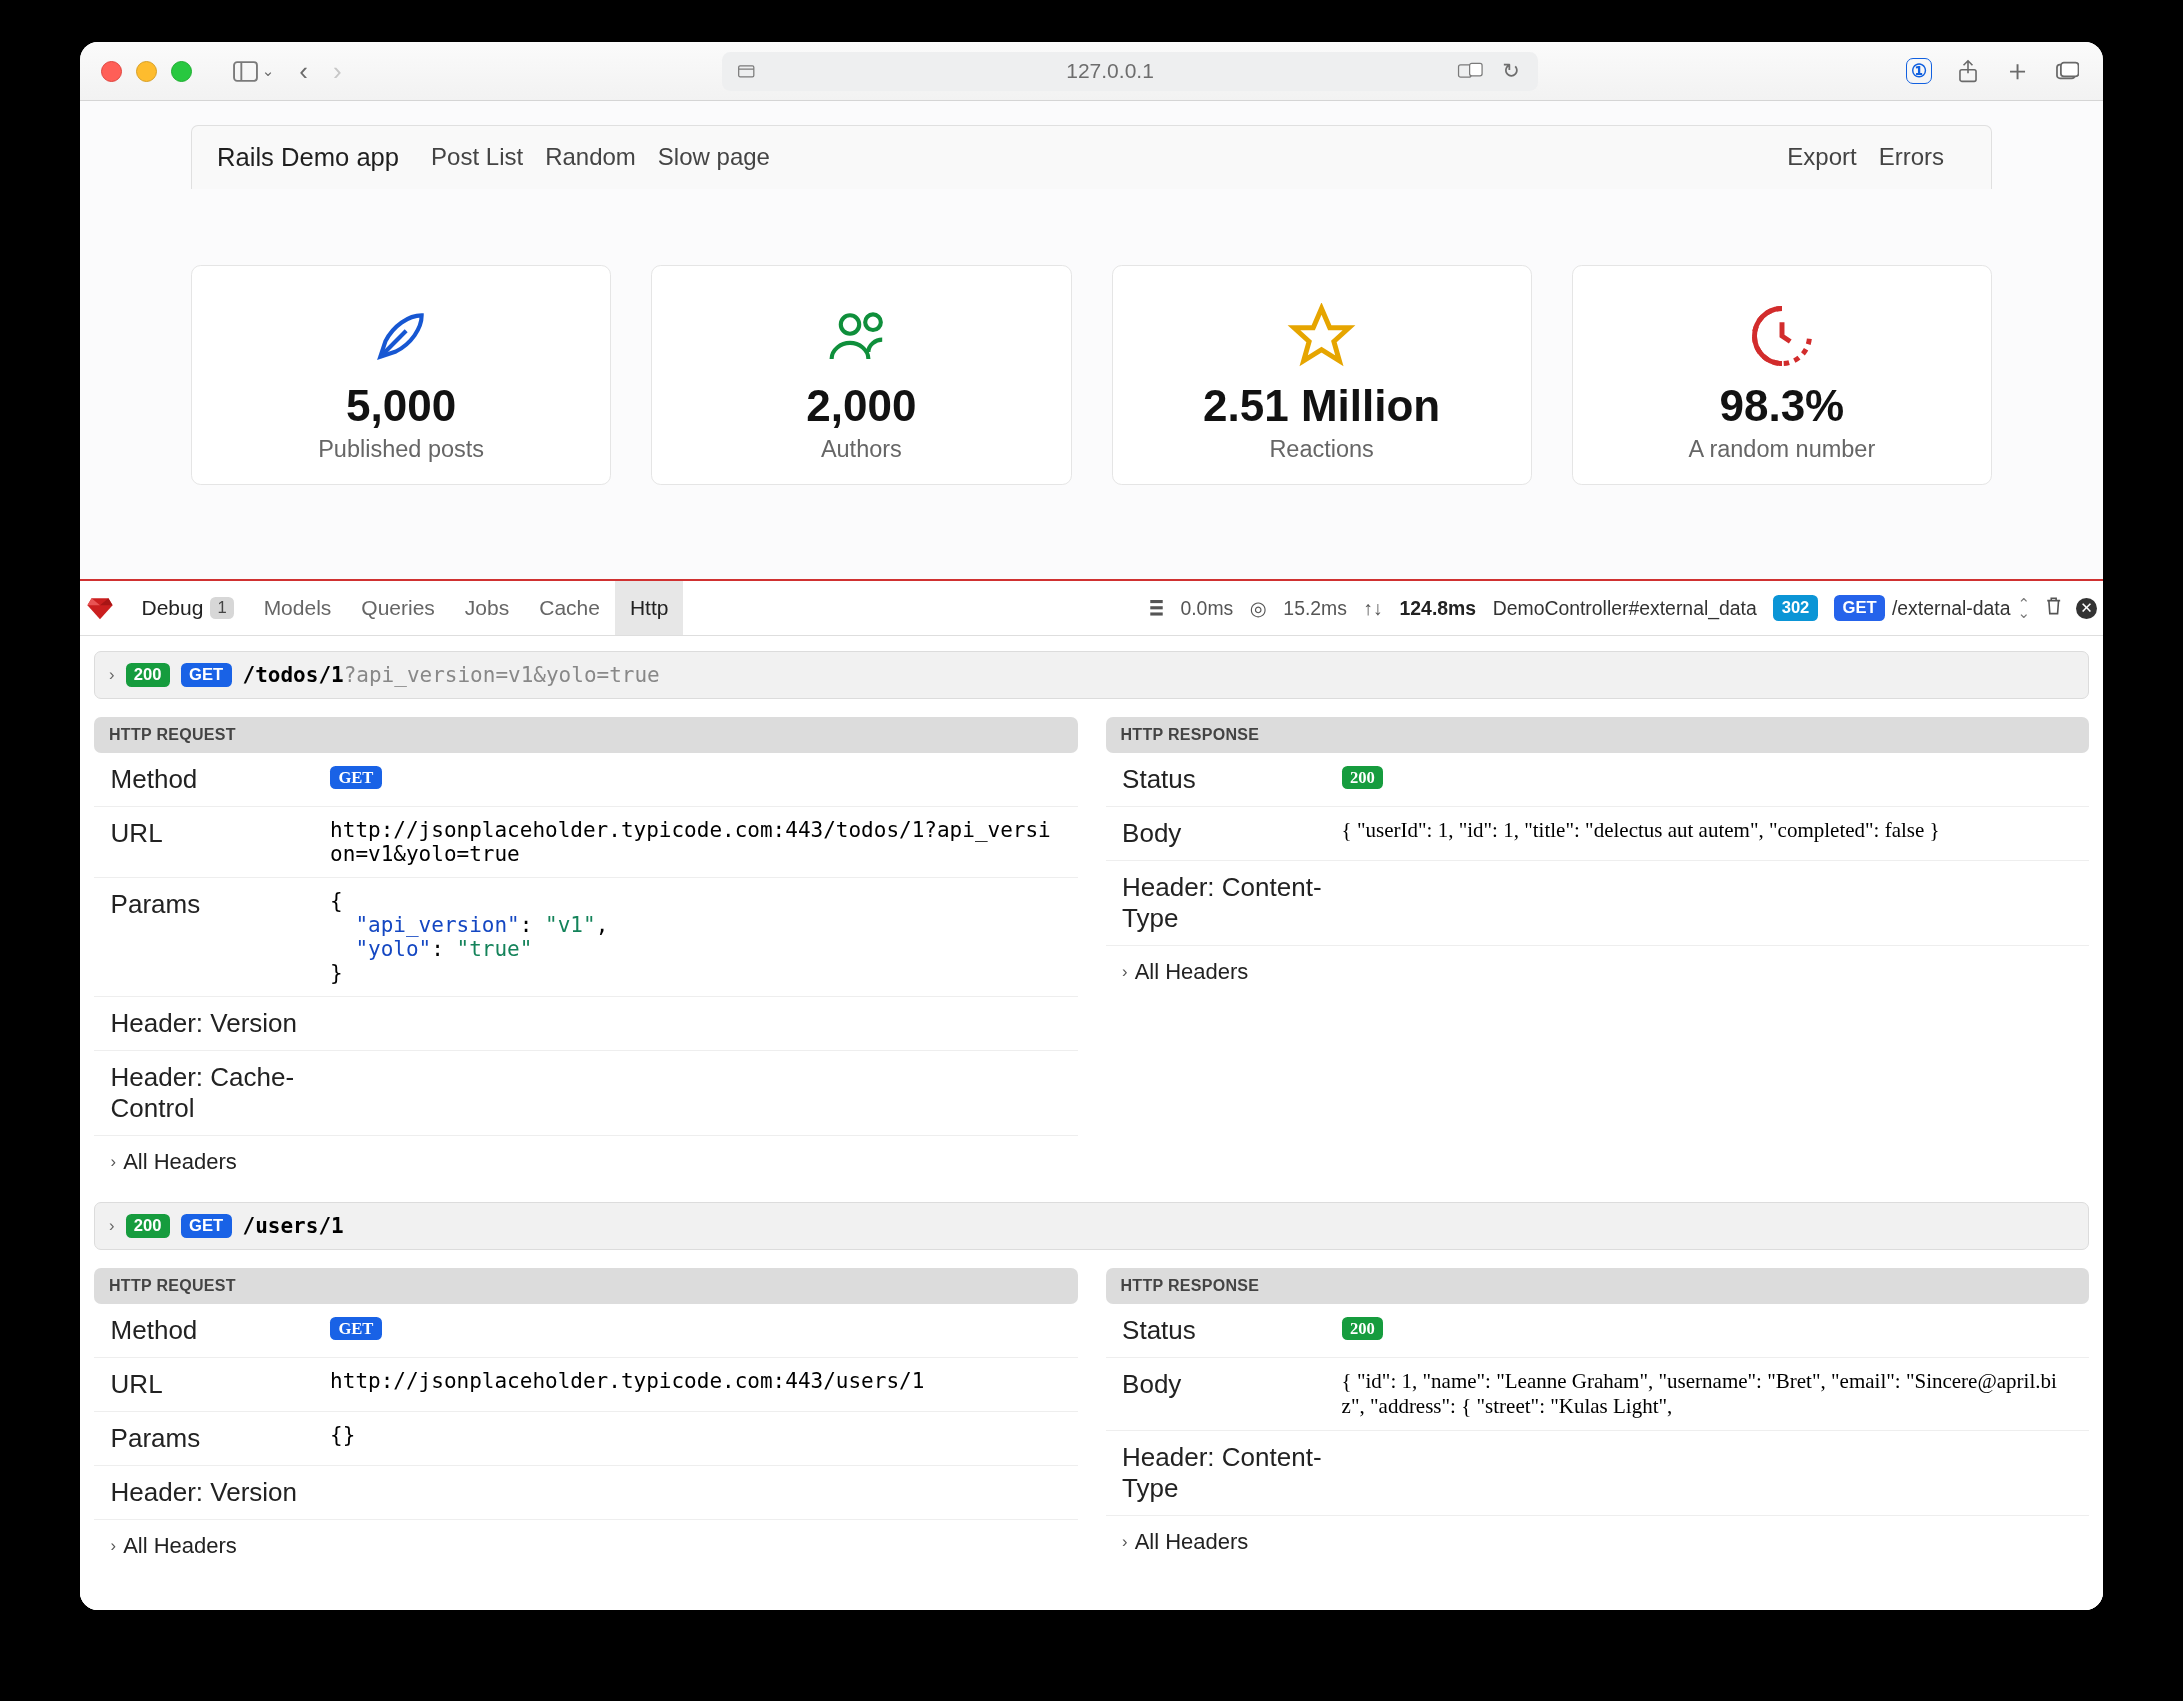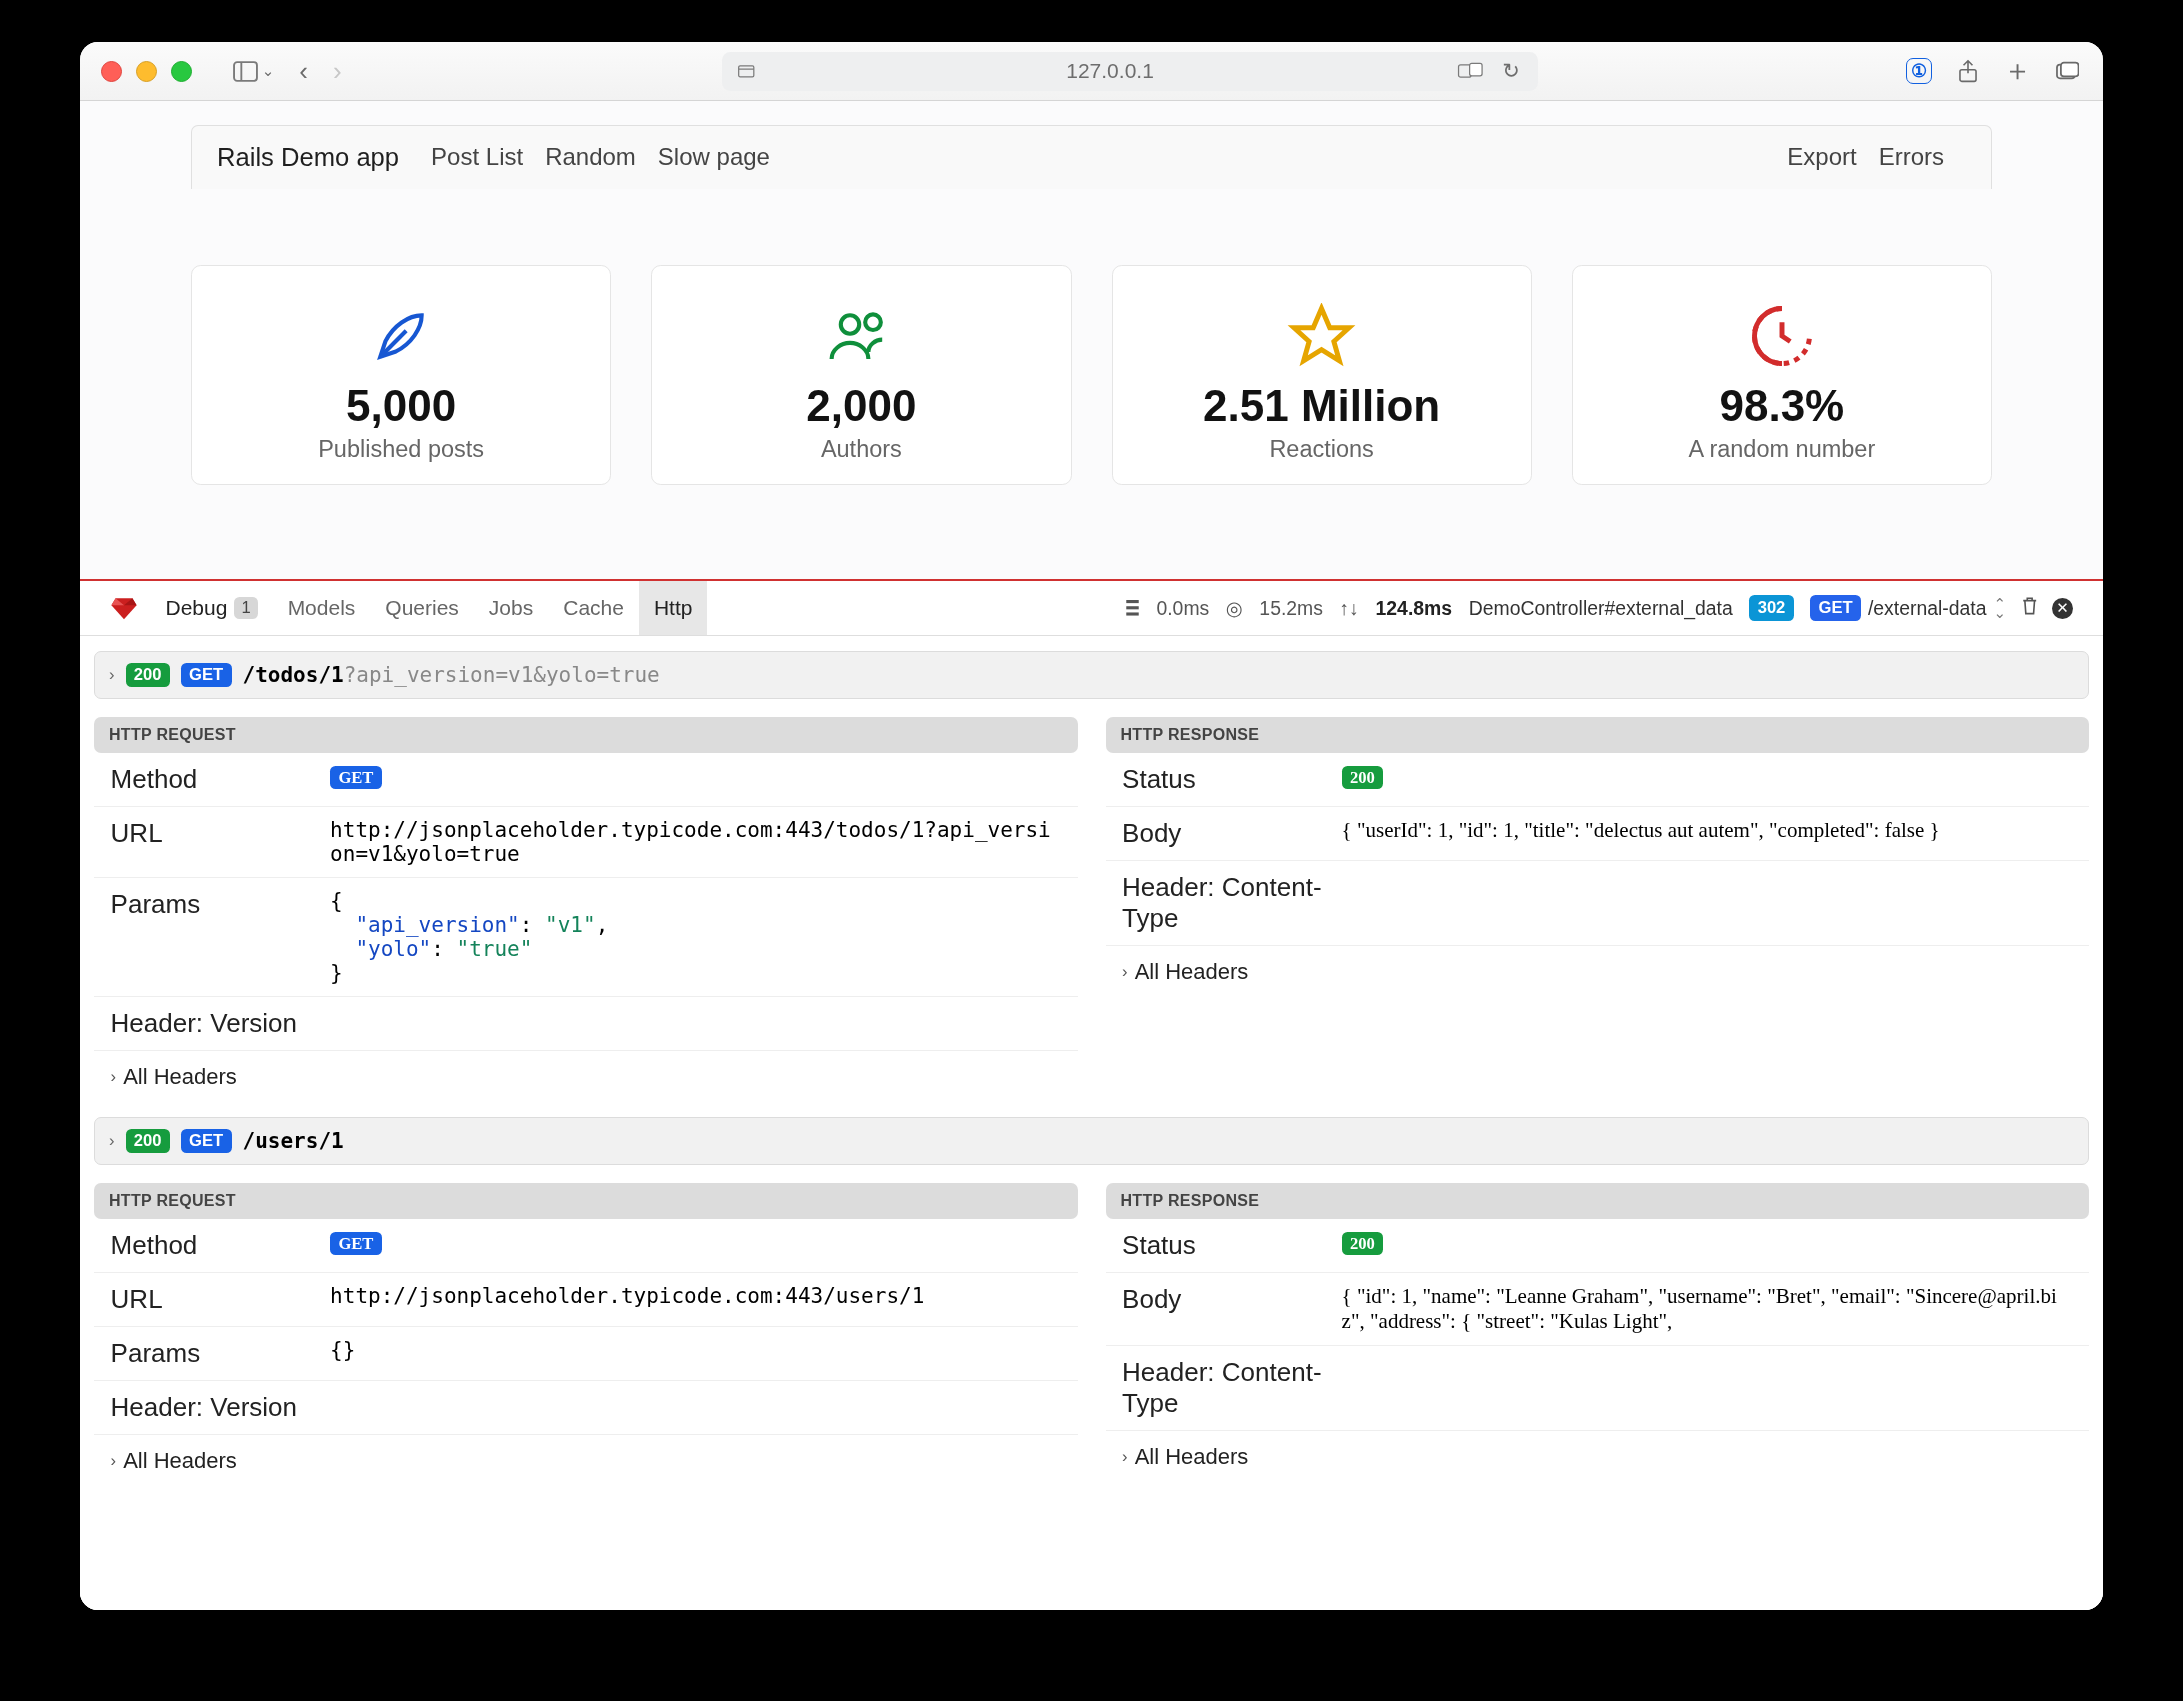--- a/index.html
+++ b/index.html
@@ -89,21 +89,21 @@
   
   .debugbar{
     border-top: 2.8px solid #d03131;
     background:#fff;
     height: 1031px;
     flex:none;
     display:flex;flex-direction:column;
     font-size:21px;
   }
   .db-tabs{
-    display:flex;align-items:center;height:55px;padding:0 30px;border-bottom:0.7px solid #dedede;
+    display:flex;align-items:center;height:55px;padding:0 6px;border-bottom:0.7px solid #dedede;
   }
   .gem-icon{width:28px;height:28px;margin-right:12.5px;}
   .db-tab{padding:0 15px;height:100%;display:flex;align-items:center;color:#666;cursor:pointer;font-size:21px;}
   .db-tab.lead{color:#222;font-weight:500;}
   .db-tab .badge-count{background:#d7d7d7;color:#444;border-radius:5.5px;font-size:16.6px;padding:1.4px 7px;margin-left:7px;}
   .db-tab.active{background:#e7e7e7;color:#222;}
   .db-status{margin-left:auto;display:flex;align-items:center;gap:16.6px;color:#555;font-size:19.4px;}
   .db-status .mono{font-variant-numeric:tabular-nums;}
   .db-status .pill{border-radius:5.5px;padding:2.8px 8.3px;font-size:16.6px;font-weight:700;color:#fff;}
   .pill.blue{background:#2563eb;}
@@ -342,20 +342,24 @@
                   <div class="k">Params</div>
                   <div class="v">{
   <span class="key">"api_version"</span>: <span class="str">"v1"</span>,
   <span class="key">"yolo"</span>: <span class="str">"true"</span>
 }</div>
                 </div>
       <div class="kv">
                   <div class="k">Header: Version</div>
                   <div class="v"></div>
                 </div>
+                <div class="kv">
+                  <div class="k">Header: Cache-Control</div>
+                  <div class="v"></div>
+                </div>
       <div class="expand">
                   <span class="chevr">›</span>
                   <span>All Headers</span>
                 </div>
     </div>
             </div>
             <div class="col">
               <div class="panel">
       <div class="panel-h">HTTP Response</div>
       <div class="kv">

